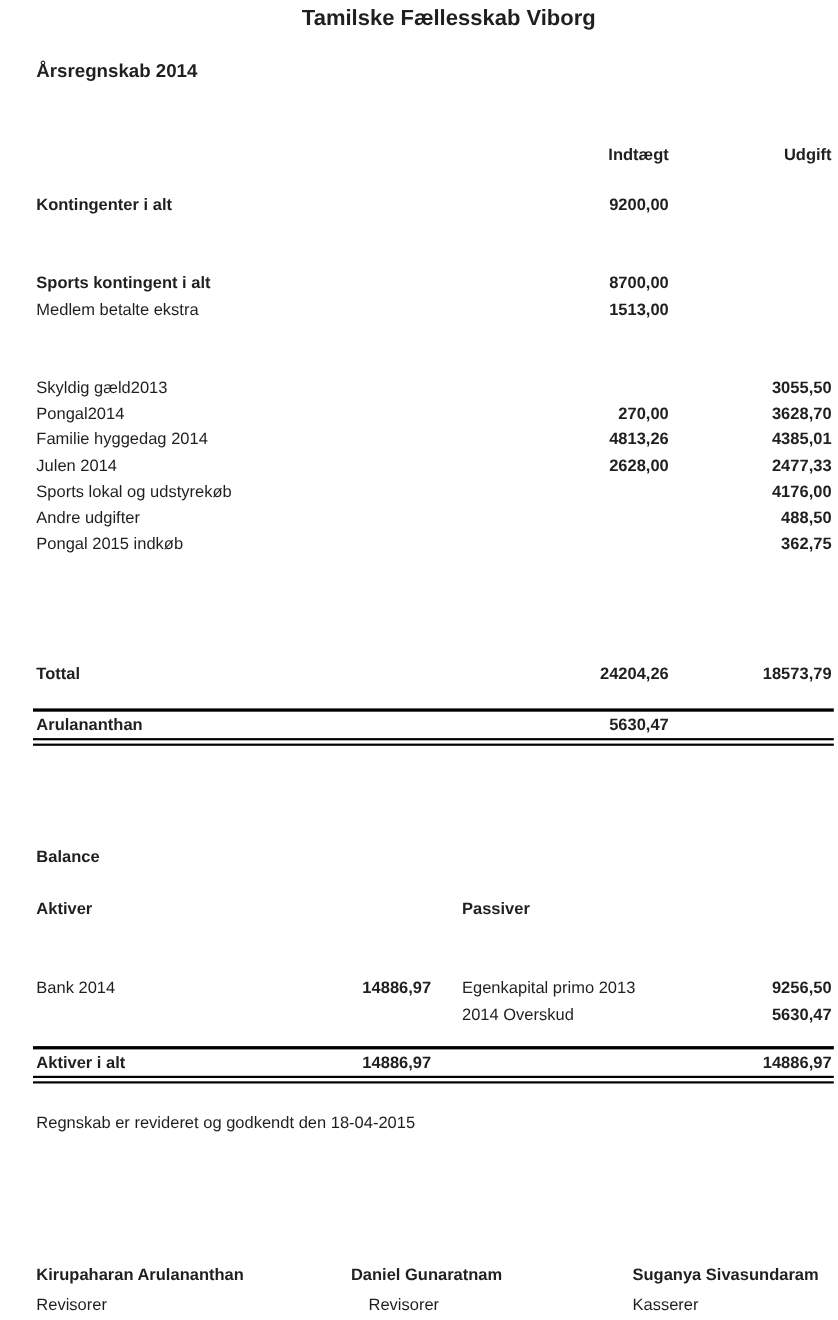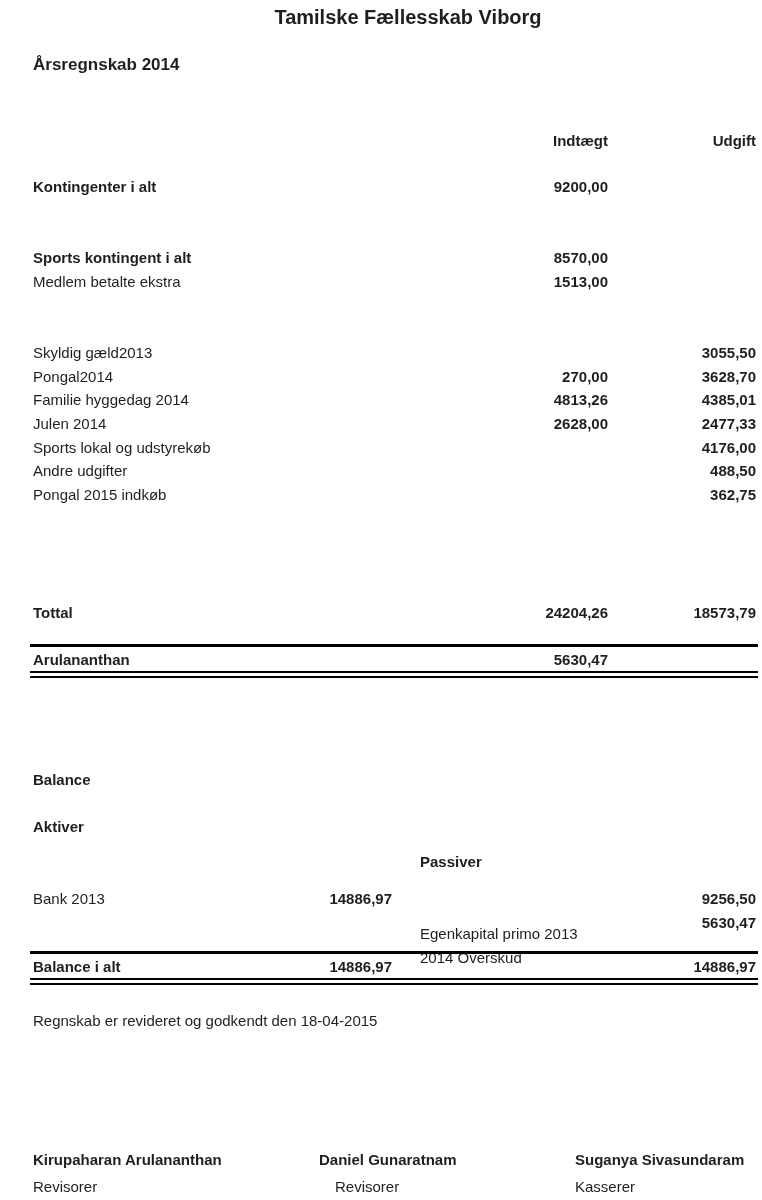--- a/index.html
+++ b/index.html
@@ -16,21 +16,21 @@
     padding-left: 54px; box-sizing: border-box;
     text-align: center; font-size: 20px; font-weight: bold;
   }
   .subtitle { position: absolute; top: 55px; left: 33px; font-size: 17px; font-weight: bold; }
   .row { position: absolute; left: 0; width: 726px; height: 19px; }
   .lbl { position: absolute; left: 33px; white-space: nowrap; }
   .num { position: absolute; text-align: right; font-weight: bold; white-space: nowrap; }
   .ind { left: 440px; width: 168px; }   
   .udg { left: 590px; width: 166px; }   
   .aval { left: 230px; width: 162px; }  
-  .plbl { position: absolute; left: 420px; white-space: nowrap; margin-top: 35px; }
+  .plbl { position: absolute; left: 420px; white-space: nowrap; }
   .rule-thick {
     position: absolute; left: 30px; width: 728px; height: 0;
     border-top: 3px solid #000;
   }
   .rule-double {
     position: absolute; left: 30px; width: 728px; height: 0;
     border-top: 7px double #000;
   }
   .sig-name { font-size: 15px; font-weight: bold; }
 </style>
@@ -46,21 +46,21 @@
 </div>
 
 <div class="row" style="top:178px">
   <span class="lbl bold">Kontingenter i alt</span>
   <span class="num ind">9200,00</span>
   <span class="num udg"></span>
 </div>
 
 <div class="row" style="top:249px">
   <span class="lbl bold">Sports kontingent i alt</span>
-  <span class="num ind">8570,00</span>
+  <span class="num ind">8700,00</span>
   <span class="num udg"></span>
 </div>
 
 <div class="row" style="top:273px">
   <span class="lbl">Medlem betalte ekstra</span>
   <span class="num ind">1513,00</span>
   <span class="num udg"></span>
 </div>
 
 <div class="row" style="top:344px">
@@ -119,34 +119,34 @@
 <div class="rule-double" style="top:671px"></div>
 
 <div class="abs bold" style="top:771px; left:33px">Balance</div>
 
 <div class="row" style="top:818px">
   <span class="lbl bold">Aktiver</span>
   <span class="plbl bold">Passiver</span>
 </div>
 
 <div class="row" style="top:890px">
-  <span class="lbl">Bank 2013</span>
+  <span class="lbl">Bank 2014</span>
   <span class="num aval">14886,97</span>
   <span class="plbl">Egenkapital primo 2013</span>
   <span class="num udg">9256,50</span>
 </div>
 
 <div class="row" style="top:914px">
   <span class="plbl">2014 Overskud</span>
   <span class="num udg">5630,47</span>
 </div>
 
 <div class="rule-thick" style="top:951px"></div>
 <div class="row" style="top:958px">
-  <span class="lbl bold">Balance i alt</span>
+  <span class="lbl bold">Aktiver i alt</span>
   <span class="num aval">14886,97</span>
   <span class="num udg">14886,97</span>
 </div>
 <div class="rule-double" style="top:978px"></div>
 
 <div class="abs" style="top:1012px; left:33px">Regnskab er revideret og godkendt den 18-04-2015</div>
 
 <div>
   <span class="abs sig-name" style="top:1151px; left:33px">Kirupaharan Arulananthan</span>
   <span class="abs" style="top:1178px; left:33px">Revisorer</span>

